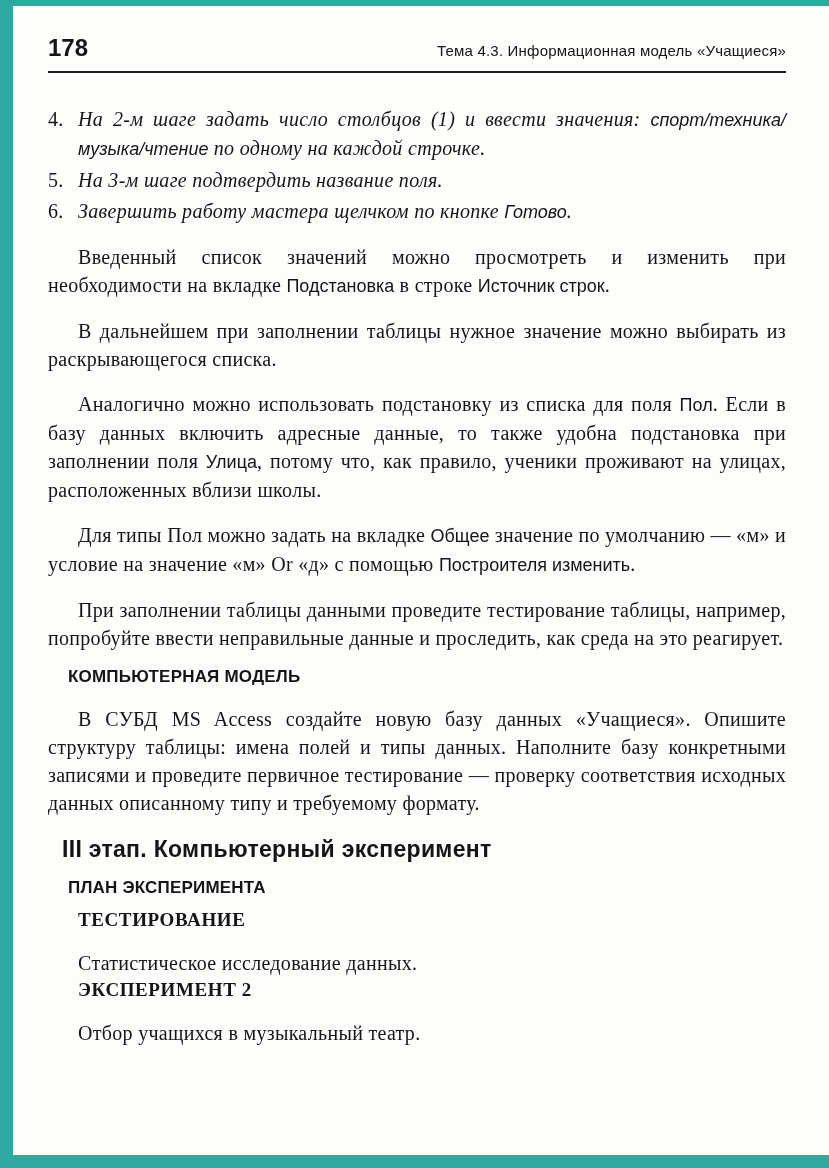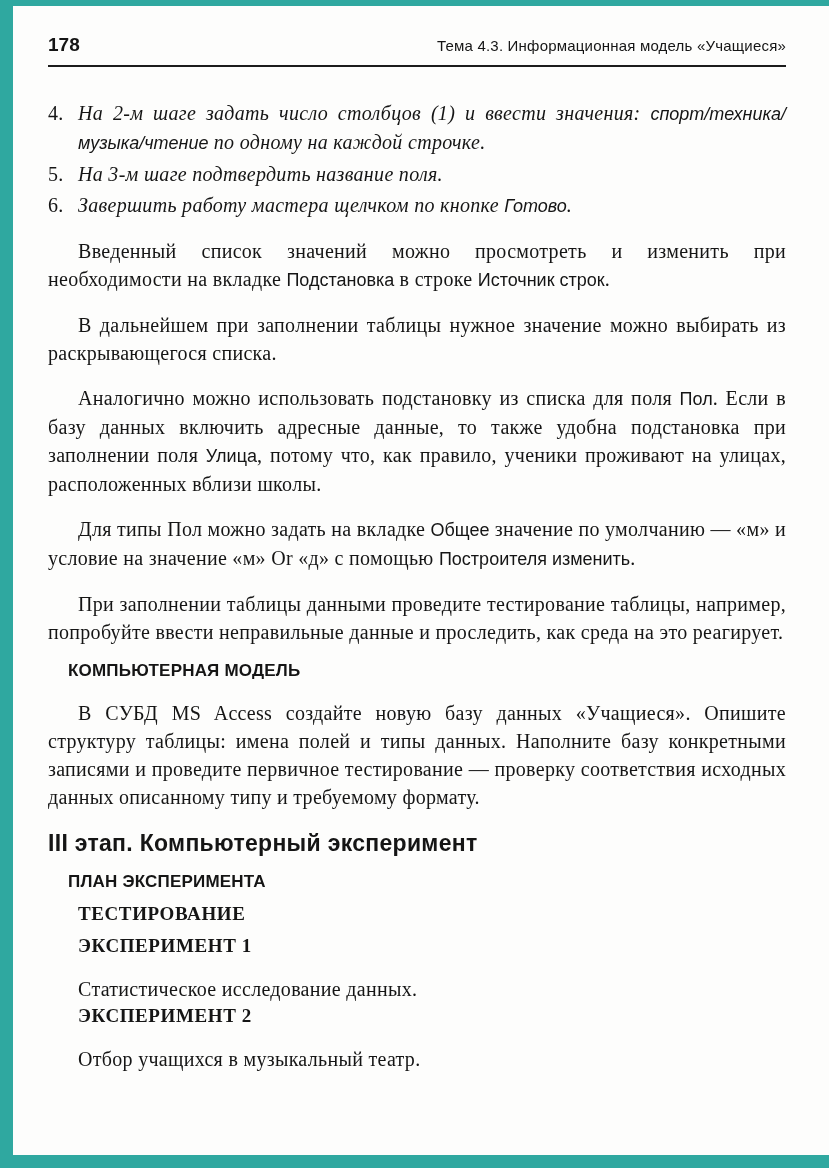--- a/index.html
+++ b/index.html
@@ -26,21 +26,21 @@
 
   
   .running-header {
     display: flex;
     justify-content: space-between;
     align-items: baseline;
   }
   .page-num {
     font-family: "Liberation Sans", sans-serif;
     font-weight: bold;
-    font-size: 19px;
+    font-size: 24px;
   }
   .running-title {
     font-family: "Liberation Sans", sans-serif;
     font-size: 15px;
     letter-spacing: 0.2px;
     text-align: center;
   }
   .header-rule {
     border-bottom: 2px solid #1c1c1c;
     margin-top: 9px;
@@ -69,21 +69,21 @@
     line-height: 22px;
     margin: 14px 0 9px 20px;
     letter-spacing: 0.2px;
     text-align: left;
   }
   .h-stage {
     font-family: "Liberation Sans", sans-serif;
     font-weight: bold;
     font-size: 23px;
     line-height: 27px;
-    margin: 19px 0 13px 0;
+    margin: 19px 0 13px 14px;
     text-align: left;
   }
   .h-serif {
     font-family: "Liberation Serif", serif;
     font-weight: bold;
     font-size: 19px;
     line-height: 24px;
     margin: 1px 0 8px 30px;
     letter-spacing: 0.6px;
     text-align: left;
@@ -135,21 +135,20 @@
 
     <p class="para"><span>В СУБД MS Access создайте новую базу данных «Учащиеся». Опишите структуру таблицы: имена полей и типы данных. Наполните базу конкретными записями и проведите первичное тестирование — проверку соответствия исходных данных описанному типу и требуемому формату.</span></p>
 
     <h2 class="h-stage">III этап. Компьютерный эксперимент</h2>
 
     <h3 class="h-sans-small">ПЛАН ЭКСПЕРИМЕНТА</h3>
 
     <h4 class="h-serif">ТЕСТИРОВАНИЕ</h4>
 
 
-    <h4 class="h-serif">ЭКСПЕРИМЕНТ 1</h4>
 
     <p class="para"><span>Статистическое исследование данных.</span></p>
 
     <h4 class="h-serif">ЭКСПЕРИМЕНТ 2</h4>
 
     <p class="para"><span>Отбор учащихся в музыкальный театр.</span></p>
 
   </main>
 </div>
 

